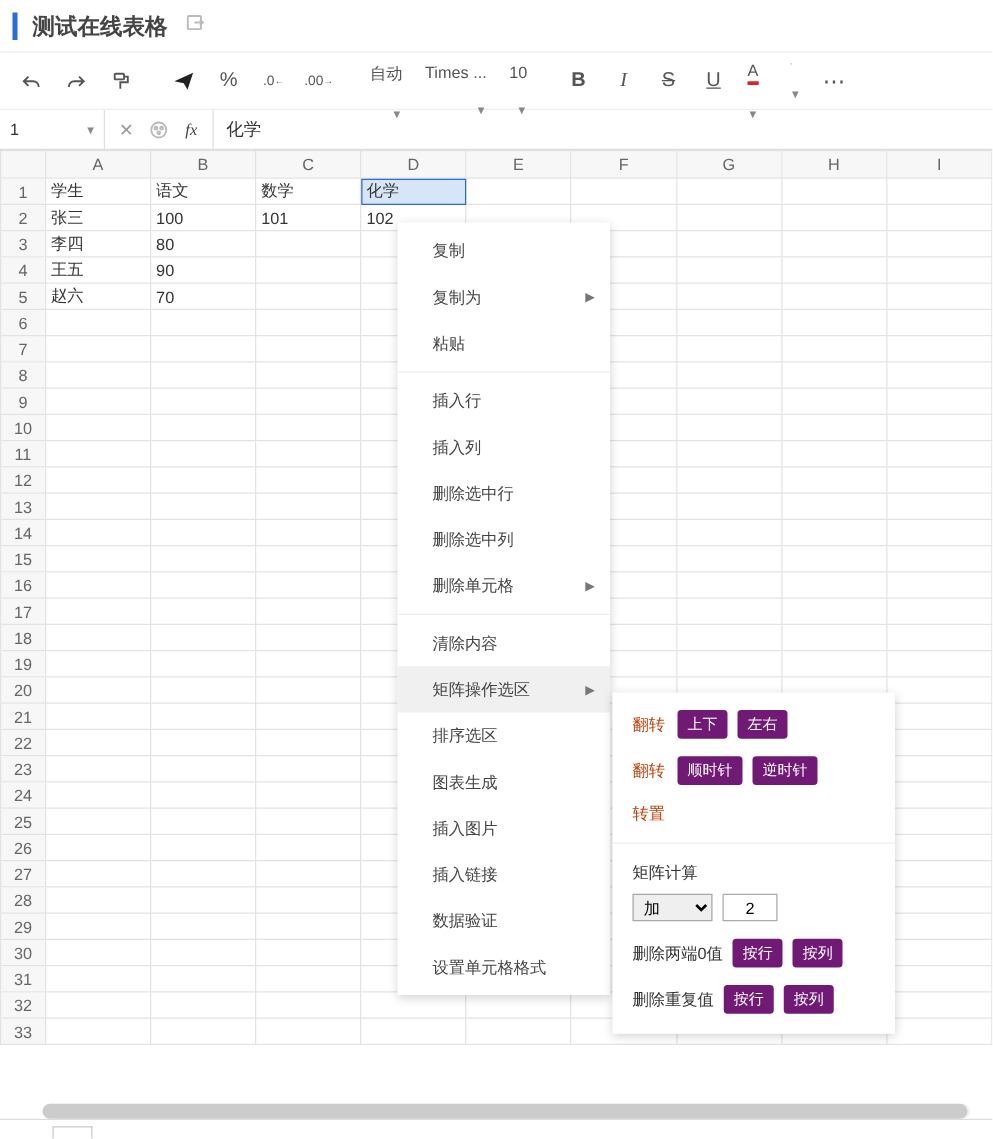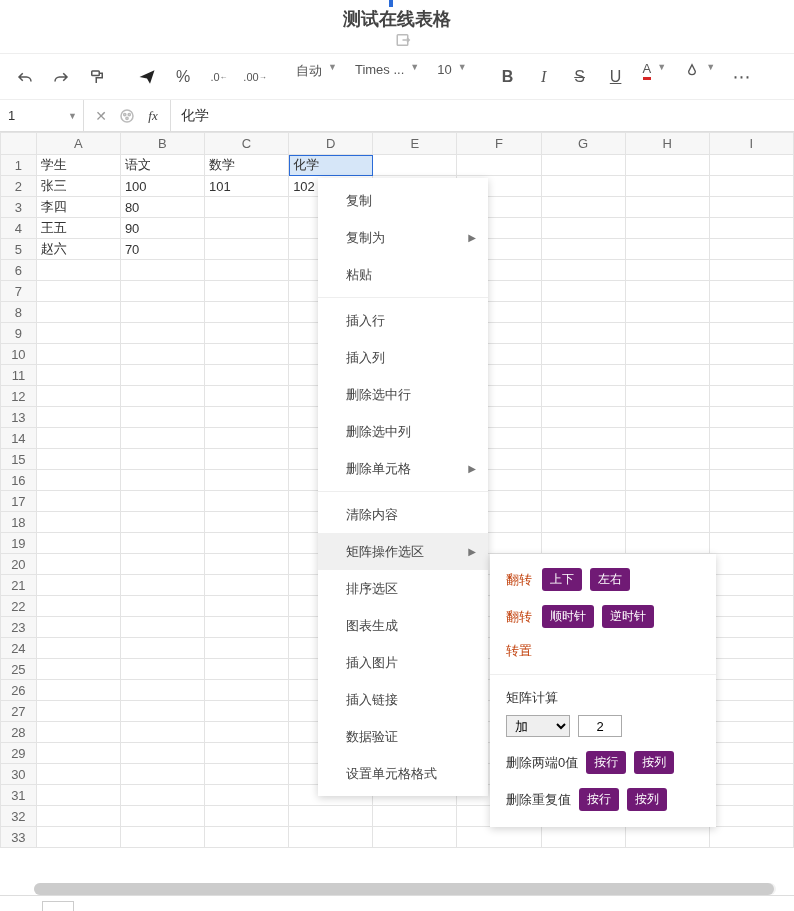--- a/index.html
+++ b/index.html
@@ -11,24 +11,23 @@
     background: #fff;
     width: 794px;
     height: 911px;
     overflow: hidden;
     position: relative;
   }
   
   .titlebar {
     display: flex;
     align-items: center;
-    height: 54px;
+    height: 42px;
     padding: 0 10px;
     border-bottom: 1px solid #eee;
-    flex-direction: column;
   }
   .title-accent {
     width: 4px;
     height: 22px;
     background: #2a6bd8;
     margin-right: 12px;
   }
   .title-text {
     font-size: 18px;
     font-weight: 600;
@@ -56,26 +55,27 @@
     justify-content: center;
     color: #555;
     border-radius: 3px;
     cursor: pointer;
     font-size: 16px;
   }
   .tb-btn svg { width: 18px; height: 18px; }
   .tb-sep { width: 8px; }
   .tb-drop {
     display: flex;
-    align-items: flex-start;
-    gap: 6px;
+    align-items: flex-end;
+    gap: 18px;
     padding: 0 6px;
     height: 30px;
     color: #555;
     cursor: pointer;
+    flex-direction: column;
   }
   .tb-drop .caret {
     font-size: 9px;
     color: #888;
   }
   .bold { font-weight: 700; }
   .italic { font-style: italic; font-family: "Times New Roman", serif; }
   .strike { text-decoration: line-through; }
   .underline { text-decoration: underline; }
   .font-color-underline { border-bottom: 3px solid #d62626; line-height: 14px; display:inline-block; padding-bottom:1px;}

